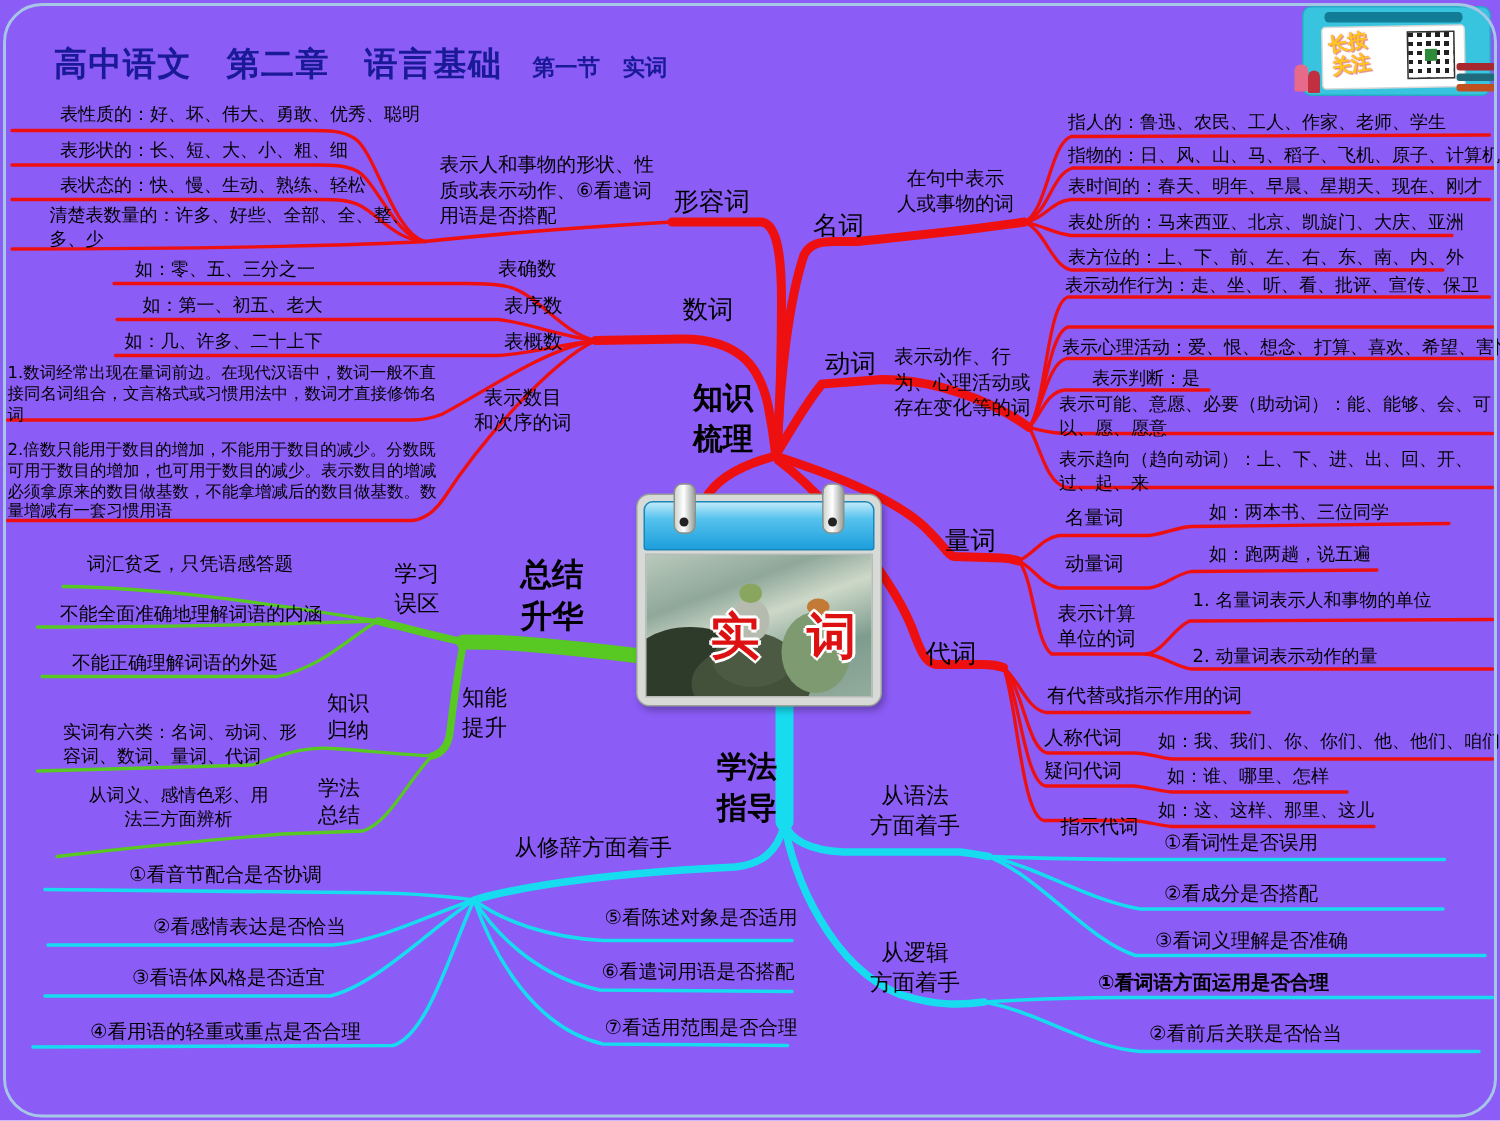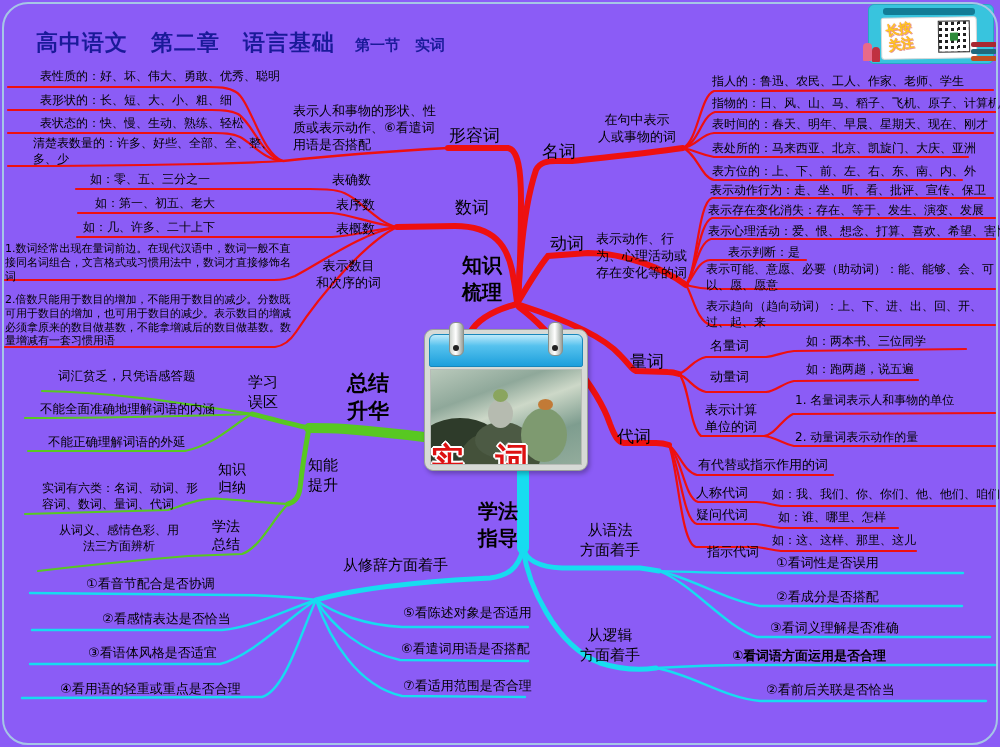--- a/index.html
+++ b/index.html
@@ -23,23 +23,23 @@
   .cal{position:absolute;left:424px;top:329px;width:162px;height:140px;z-index:2;
        background:#d7dad6;border:1px solid #9aa09a;border-radius:9px;box-shadow:2px 3px 4px rgba(0,0,0,.25);}
   .cal .bar{position:absolute;left:4px;right:4px;top:4px;height:31px;border-radius:6px 6px 2px 2px;
        background:linear-gradient(#bfeafb 0%,#56c2ee 35%,#1d9fdc 100%);border:1px solid #1886bb;}
   .pin{position:absolute;top:-8px;width:13px;height:32px;border-radius:6px;
        background:linear-gradient(90deg,#cfd4cf,#ffffff 45%,#9aa09a);border:1px solid #8a908a;}
   .pin .hole{position:absolute;left:3px;bottom:4px;width:6px;height:6px;border-radius:50%;background:#222;}
   .photo{position:absolute;left:5px;right:5px;top:39px;bottom:5px;overflow:hidden;border:1px solid #b8bcb8;
        background:linear-gradient(160deg,#b9c9bb 0%,#8fa89a 28%,#cdd8c8 46%,#7e9d8f 72%,#93ac9c 100%);}
   .stone{position:absolute;border-radius:50%;}
-  .topic{position:absolute;left:0;right:0;top:34%;text-align:left;z-index:2;
+  .topic{position:absolute;left:0;right:0;top:34%;text-align:right;z-index:2;
        font-size:33px;font-weight:bold;color:#dd1111;letter-spacing:10px;
-       text-shadow:-2px 0 0 #fff,2px 0 0 #fff,0 -2px 0 #fff,0 2px 0 #fff,-1px -1px 0 #fff,1px 1px 0 #fff,-1px 1px 0 #fff,1px -1px 0 #fff;margin-top:36px;}
+       text-shadow:-2px 0 0 #fff,2px 0 0 #fff,0 -2px 0 #fff,0 2px 0 #fff,-1px -1px 0 #fff,1px 1px 0 #fff,-1px 1px 0 #fff,1px -1px 0 #fff;}
   
   .banner{position:absolute;left:868px;top:4px;width:124px;height:58px;z-index:4;
        background:#38c4de;border:1px solid #28a8c2;border-radius:6px;}
   .banner .ribbon{position:absolute;left:14px;top:3px;width:92px;height:7px;background:#127c96;border-radius:3px;}
   .banner .card{position:absolute;left:12px;top:12px;width:94px;height:40px;background:#fff;border:1px solid #d8d8d8;border-radius:3px;transform:rotate(-1deg);}
   .banner .follow{position:absolute;left:5px;top:4px;font-size:13px;font-weight:bold;line-height:1.15;
        color:#ffc81e;text-shadow:0 0 1px #e06060,1px 1px 0 #e8a0a0;transform:rotate(-8deg);}
   .banner .qr{position:absolute;right:6px;top:3px;width:30px;height:30px;border:1px solid #333;
        background:
         repeating-linear-gradient(90deg,#111 0 3px,#fff 3px 6px),
@@ -211,21 +211,20 @@
   </div>
   <div class="t" style="left:712px;top:74px;">指人的：鲁迅、农民、工人、作家、老师、学生</div>
   <div class="t" style="left:712px;top:96px;">指物的：日、风、山、马、稻子、飞机、原子、计算机</div>
   <div class="t" style="left:712px;top:117px;">表时间的：春天、明年、早晨、星期天、现在、刚才</div>
   <div class="t" style="left:712px;top:141px;">表处所的：马来西亚、北京、凯旋门、大庆、亚洲</div>
   <div class="t" style="left:712px;top:164px;">表方位的：上、下、前、左、右、东、南、内、外</div>
 
   <div class="t lbl" style="left:550px;top:232px;">动词</div>
   <div class="t w md" style="left:596px;top:231px;width:96px;">表示动作、行为、心理活动或存在变化等的词</div>
   <div class="t" style="left:710px;top:183px;">表示动作行为：走、坐、听、看、批评、宣传、保卫</div>
-  <div class="t" style="left:708px;top:203px;">表示存在变化消失：存在、等于、发生、演变、发展</div>
   <div class="t" style="left:708px;top:224px;">表示心理活动：爱、恨、想念、打算、喜欢、希望、害怕</div>
   <div class="t" style="left:728px;top:245px;">表示判断：是</div>
   <div class="t w" style="left:706px;top:262px;width:292px;font-family:Liberation Serif, serif;">表示可能、意愿、必要（助动词）：能、能够、会、可以、愿、愿意</div>
   <div class="t w" style="left:706px;top:299px;width:292px;">表示趋向（趋向动词）：上、下、进、出、回、开、过、起、来</div>
 
   <div class="t lbl" style="left:630px;top:350px;">量词</div>
   <div class="t md" style="left:710px;top:338px;">名量词</div>
   <div class="t" style="left:806px;top:334px;">如：两本书、三位同学</div>
   <div class="t md" style="left:710px;top:369px;">动量词</div>
   <div class="t" style="left:806px;top:362px;">如：跑两趟，说五遍</div>
@@ -242,21 +241,21 @@
   <div class="t" style="left:772px;top:487px;">如：我、我们、你、你们、他、他们、咱们</div>
   <div class="t md" style="left:696px;top:507px;">疑问代词</div>
   <div class="t" style="left:778px;top:510px;">如：谁、哪里、怎样</div>
   <div class="t md" style="left:696px;top:544px;margin-left:11px;">指示代词</div>
   <div class="t" style="left:772px;top:533px;">如：这、这样、那里、这儿</div>
 
   <div class="t big c" style="left:347px;top:369px;font-size:21px;">
     <span class="ln">总结</span>
       <span class="ln">升华</span>
   </div>
-  <div class="t node c" style="left:248px;top:373px;">
+  <div class="t node c" style="left:263px;top:373px;">
     <span class="ln">学习</span>
       <span class="ln">误区</span>
   </div>
   <div class="t" style="left:58px;top:368px;font-size:12.5px;">词汇贫乏，只凭语感答题</div>
   <div class="t" style="left:40px;top:401px;font-size:12.5px;">不能全面准确地理解词语的内涵</div>
   <div class="t" style="left:48px;top:434px;font-size:12.5px;">不能正确理解词语的外延</div>
   <div class="t node c" style="left:270px;top:456px;margin-left:38px;">
     <span class="ln">知能</span>
       <span class="ln">提升</span>
   </div>

